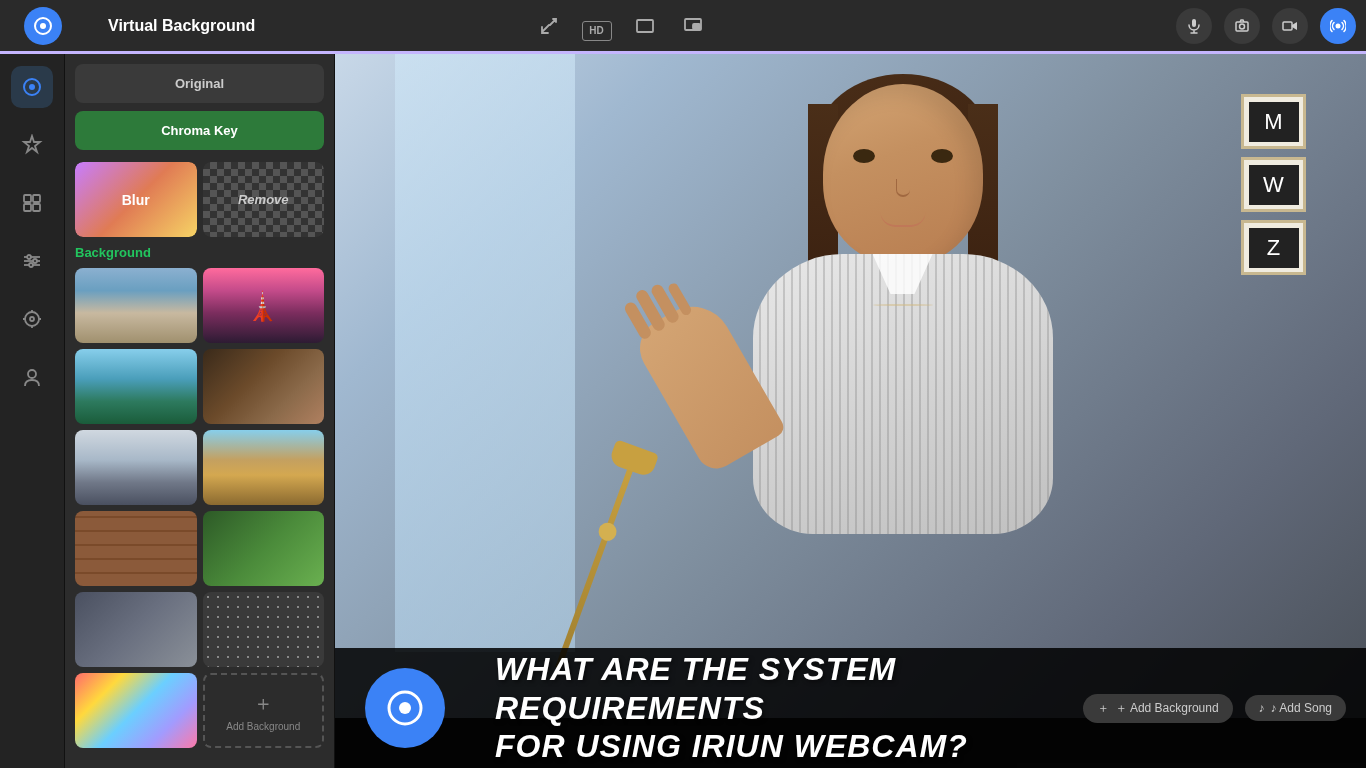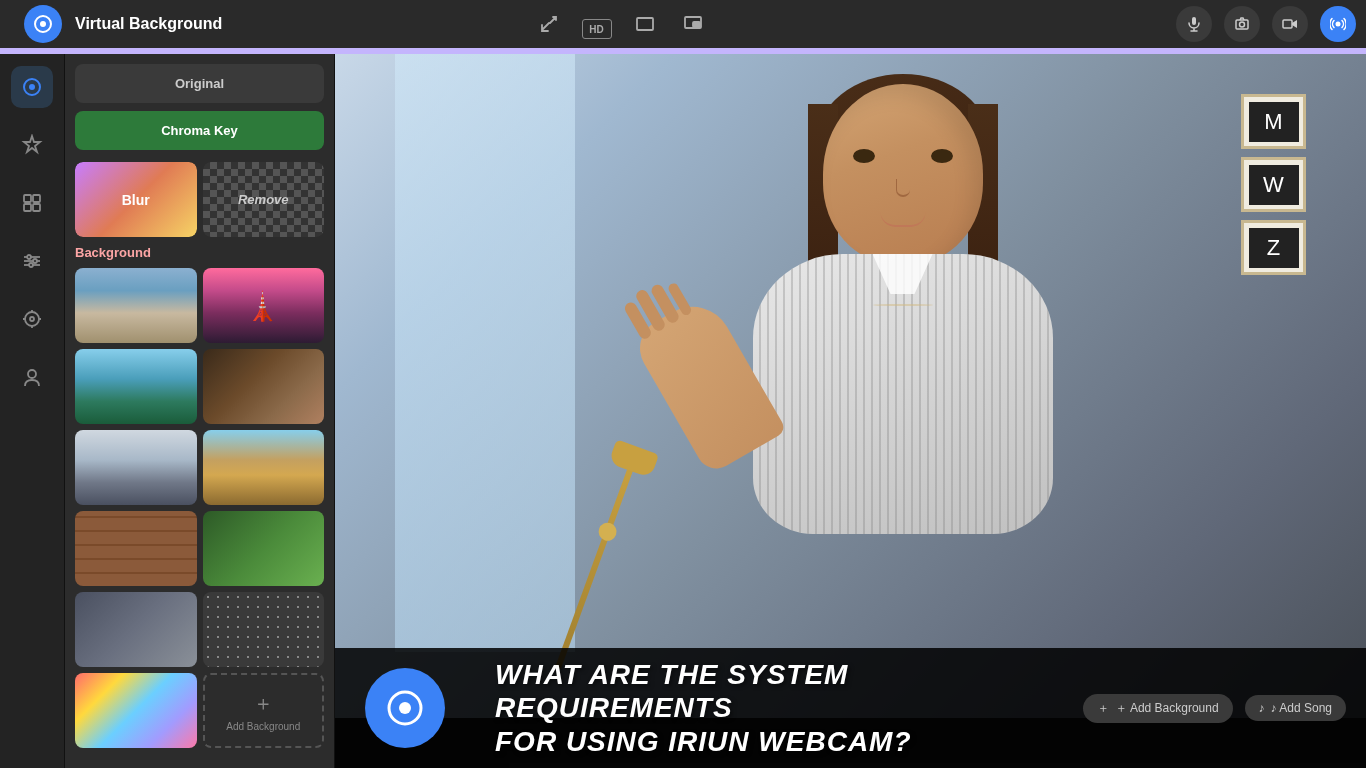--- a/index.html
+++ b/index.html
@@ -18,21 +18,22 @@
       height: 768px;
     }
 
     
     .top-bar {
       display: flex;
       align-items: center;
       background: #2a2a2a;
       height: 54px;
       padding: 0 10px;
-      border-bottom: 6px solid #c4b5fd;
+      border-bottom: 3px solid #c4b5fd;
+      gap: 33px;
     }
 
     .sidebar-icon-area {
       width: 65px;
       display: flex;
       align-items: center;
       justify-content: center;
     }
 
     .app-logo {
@@ -165,21 +166,21 @@
       background: #3a3a3a;
       color: #ccc;
     }
 
     .mode-btn.active {
       background: #2d7a3a;
       color: #fff;
     }
 
     .section-label {
-      color: #fca5a5;
+      color: #22c55e;
       font-size: 13px;
       font-weight: 600;
       margin-bottom: 8px;
       margin-top: 4px;
     }
 
     .bg-grid {
       display: grid;
       grid-template-columns: 1fr 1fr;
       gap: 6px;
@@ -473,21 +474,21 @@
     .overlay-text-area {
       flex: 1;
       display: flex;
       flex-direction: column;
       justify-content: center;
       padding: 0 20px;
     }
 
     .overlay-title {
       color: #ffffff;
-      font-size: 28px;
+      font-size: 32px;
       font-weight: 900;
       font-style: italic;
       letter-spacing: 1px;
       text-transform: uppercase;
       line-height: 1.2;
       text-shadow: 2px 2px 4px rgba(0,0,0,0.5);
     }
 
     
     .bg-grid-items {

